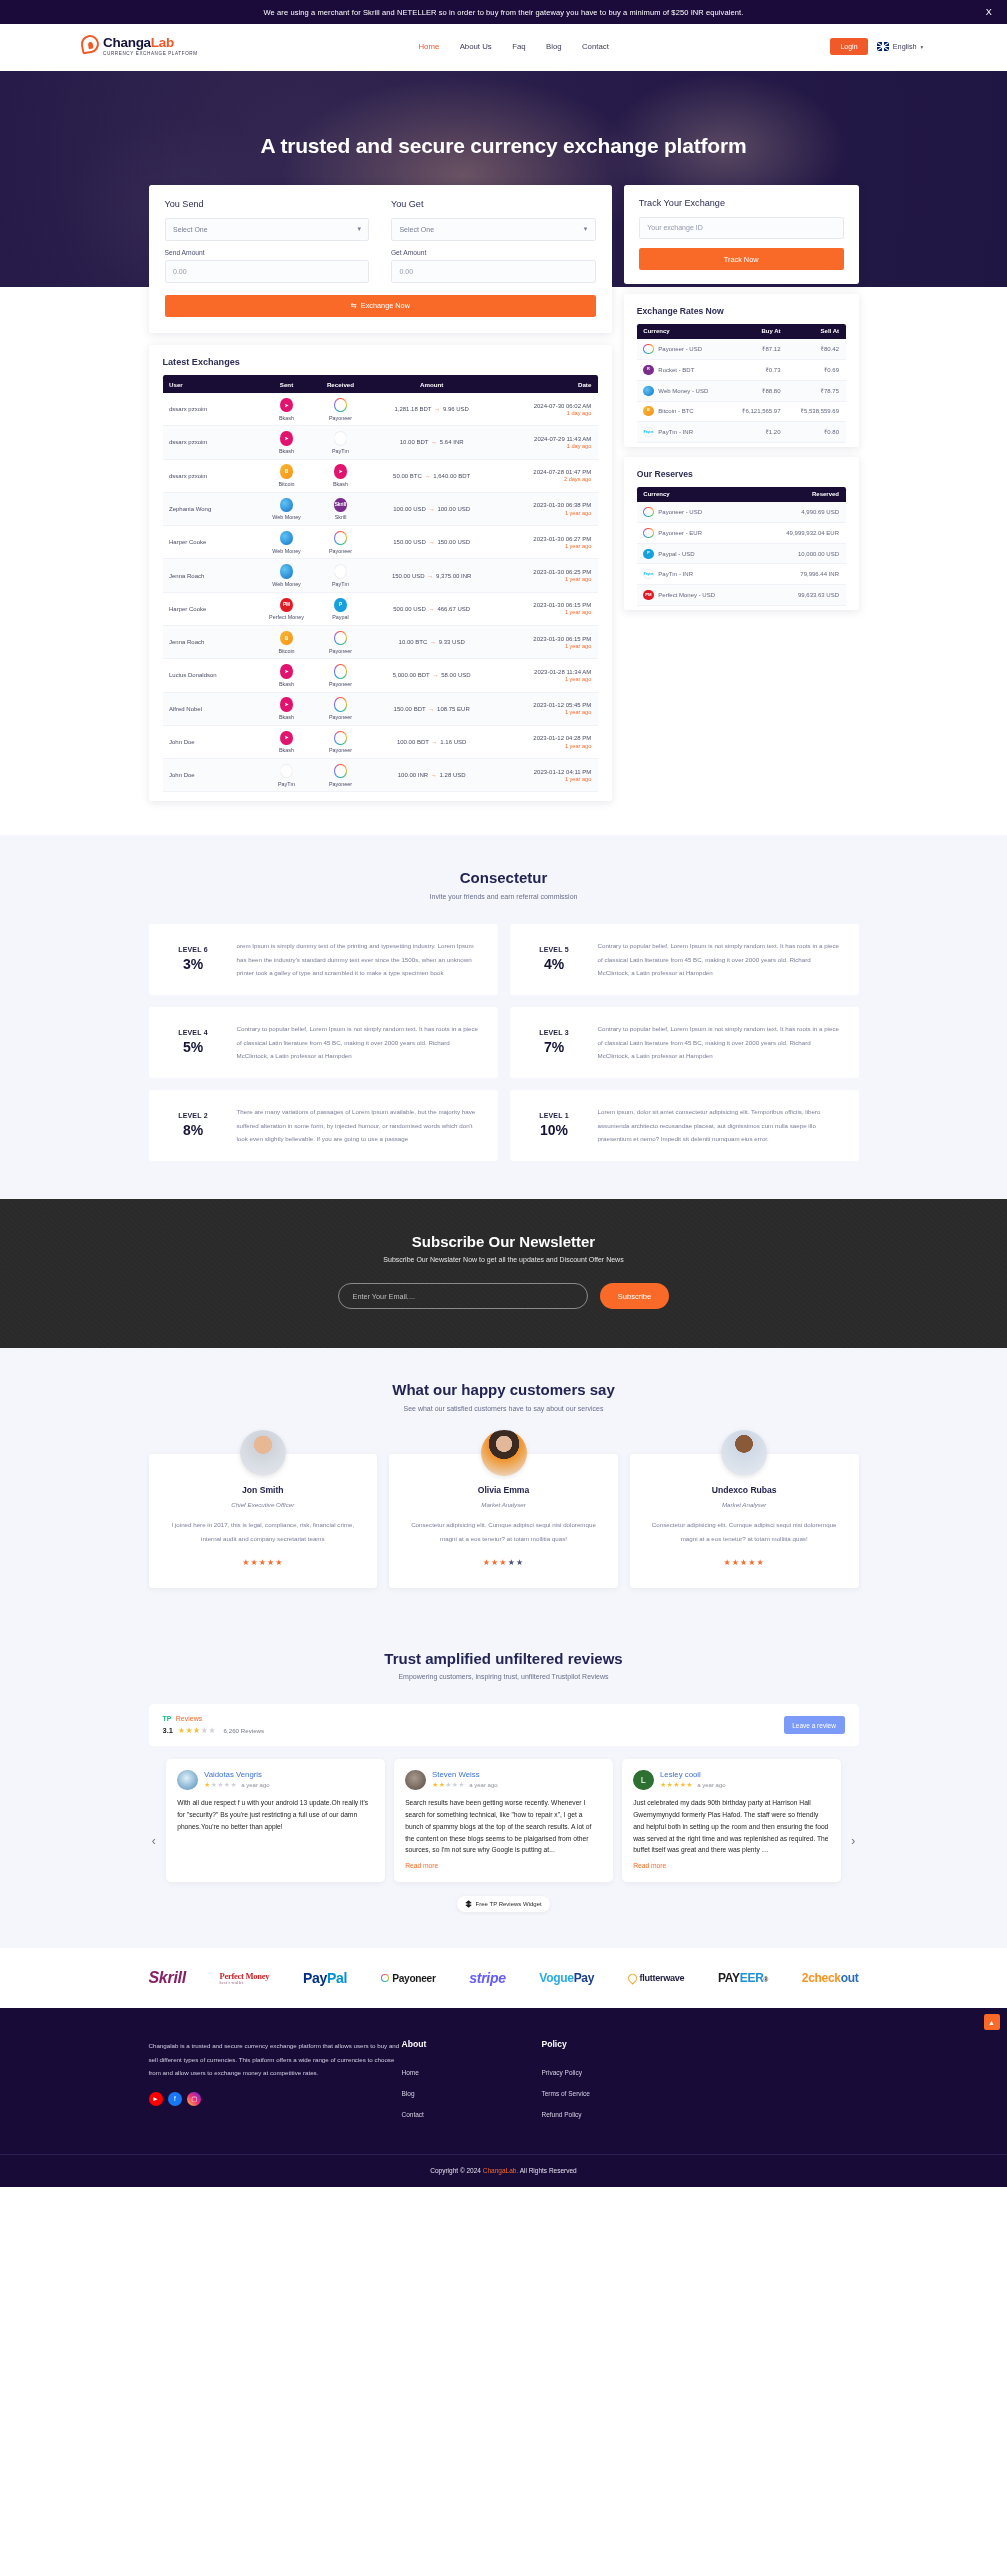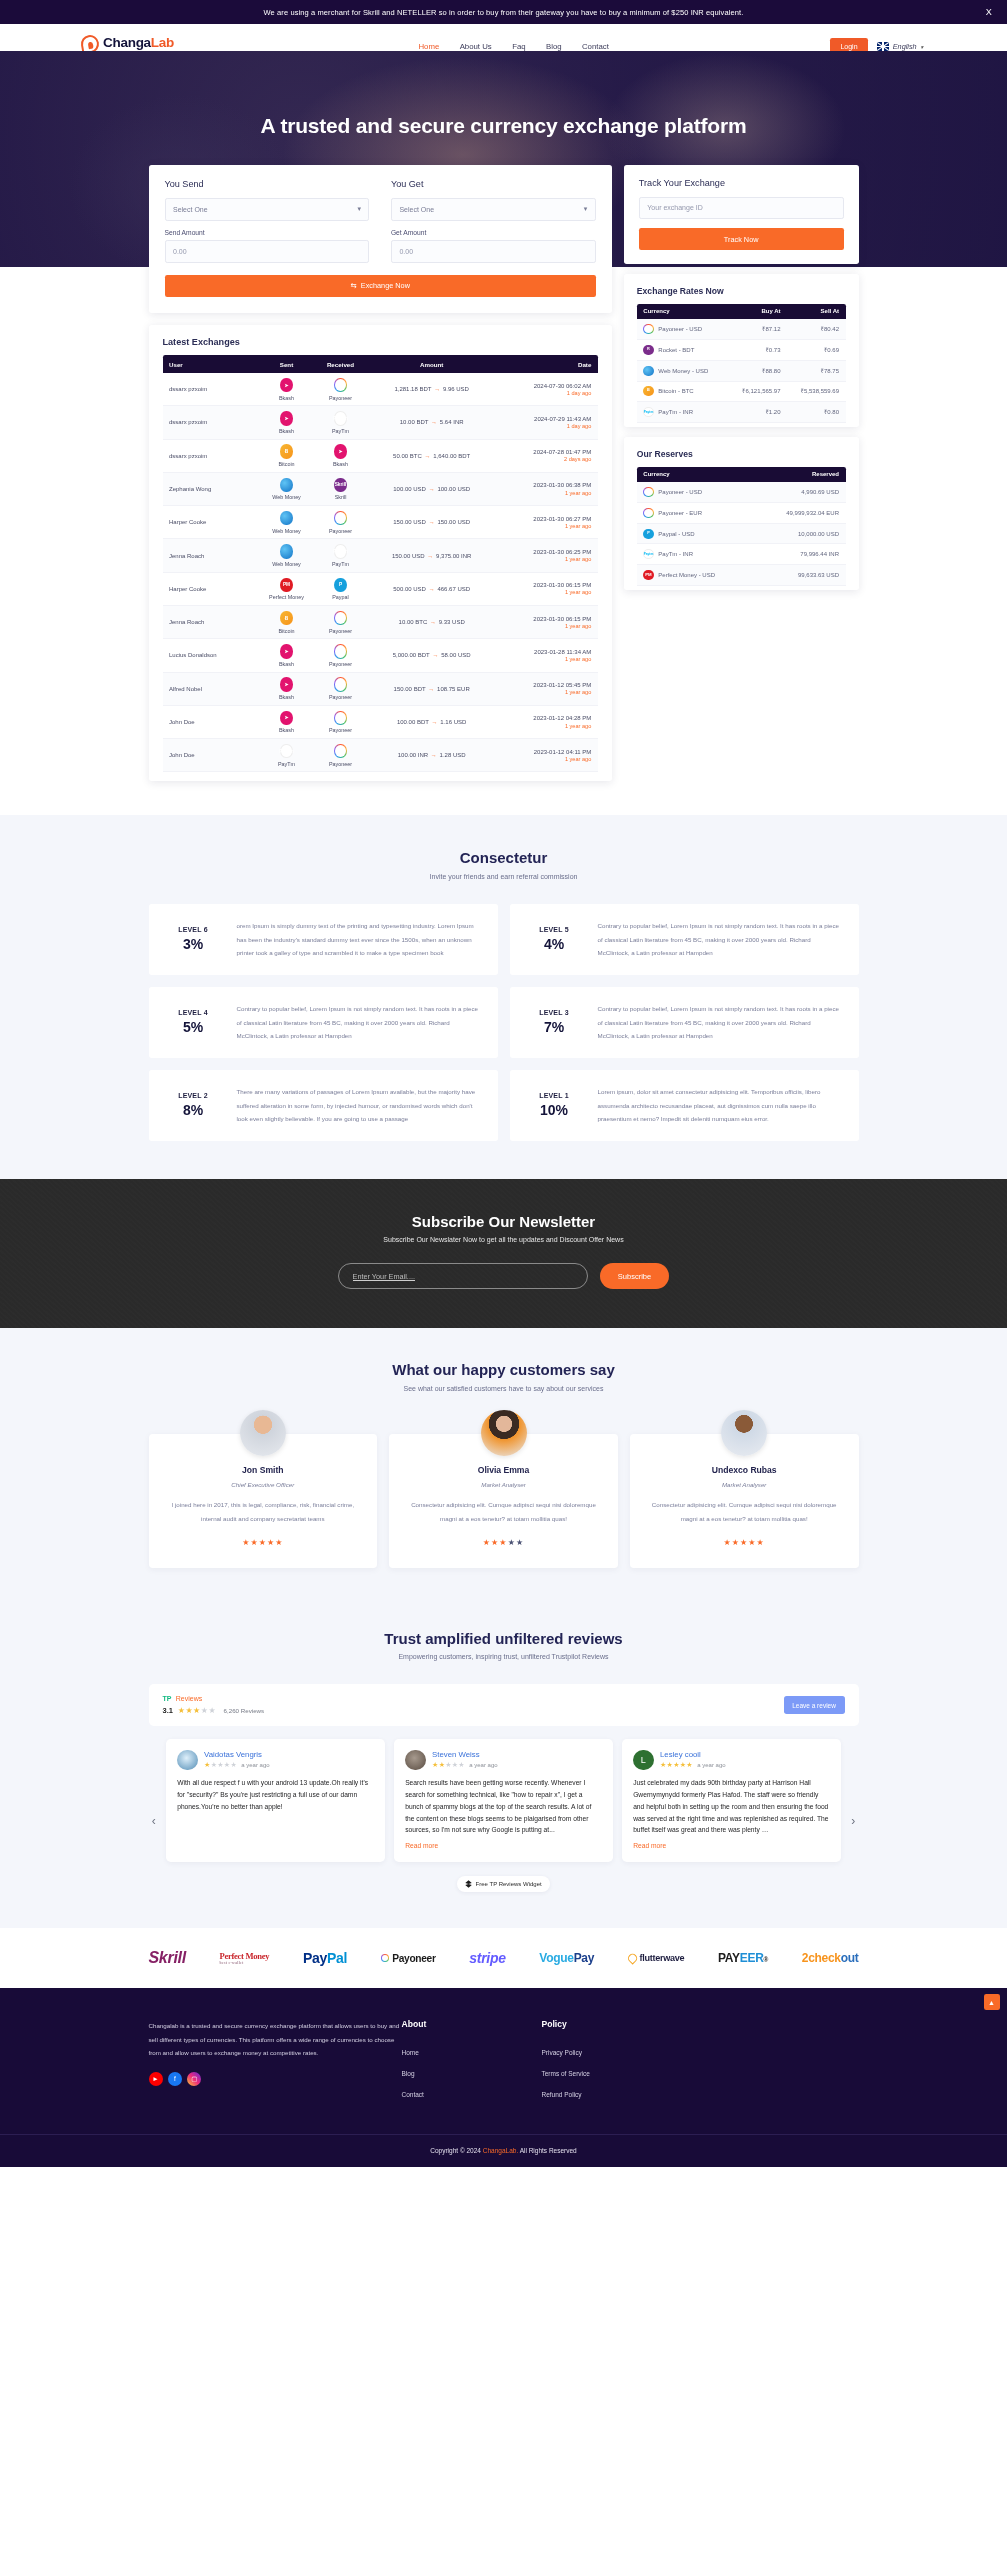--- a/index.html
+++ b/index.html
@@ -31,21 +31,21 @@
     transform: translateY(-50%);
     font-size: 9.1px;
     cursor: pointer;
     color: #fff;
     font-weight: 400;
   }
 
   
   header.site-header {
     background: #ffffff;
-    height: 27px;
+    height: 47px;
   }
   .header-inner {
     display: flex;
     align-items: center;
     height: 45px;
     width: 861px;
     margin: 0 auto;
   }
   .logo { display: flex; align-items: center; gap: 4.3px; margin-left: 7.5px;}
   .logo-mark {
@@ -98,21 +98,21 @@
     color: #fff;
     border: none;
     border-radius: 2.2px;
     font-size: 7px;
     padding: 4.8px 10.8px;
     cursor: pointer;
     font-family: inherit;
   }
   .lang {
     display: flex; align-items: center; gap: 3.8px;
-    font-size: 7.3px; color: #3c3c5a; cursor: pointer; font-style: italic;
+    font-size: 7.3px; color: #3c3c5a; cursor: pointer;
   }
   .flag {
     width: 12px; height: 8.6px;
     background:
       linear-gradient(to bottom, transparent 43%, #fff 43%, #fff 57%, transparent 57%),
       linear-gradient(to right, transparent 43%, #fff 43%, #fff 57%, transparent 57%),
       linear-gradient(to bottom, transparent 46%, #c8102e 46%, #c8102e 54%, transparent 54%),
       linear-gradient(to right, transparent 46%, #c8102e 46%, #c8102e 54%, transparent 54%),
       #012169;
     border-radius: 1.1px;
@@ -318,21 +318,20 @@
   .news-form { margin-top: 20.4px; display: flex; justify-content: center; align-items: center; gap: 12px; }
   .news-input {
     width: 250px; height: 26px;
     border-radius: 14px;
     border: 0.5px solid #8a8a8a;
     background: transparent;
     color: #cfcfcf;
     padding: 0 14px;
     font-size: 7.3px;
     font-family: inherit;
-    text-decoration: underline;
   }
   .news-input::placeholder { color: #bdbdbd; }
   .btn-subscribe {
     background: #f96a28; color: #fff; border: none;
     border-radius: 14px; height: 26px; padding: 0 18.3px;
     font-size: 7.5px; cursor: pointer; font-family: inherit;
   }
 
   
   .testimonials { background: #f4f6fb; padding: 33px 0 32px; }

